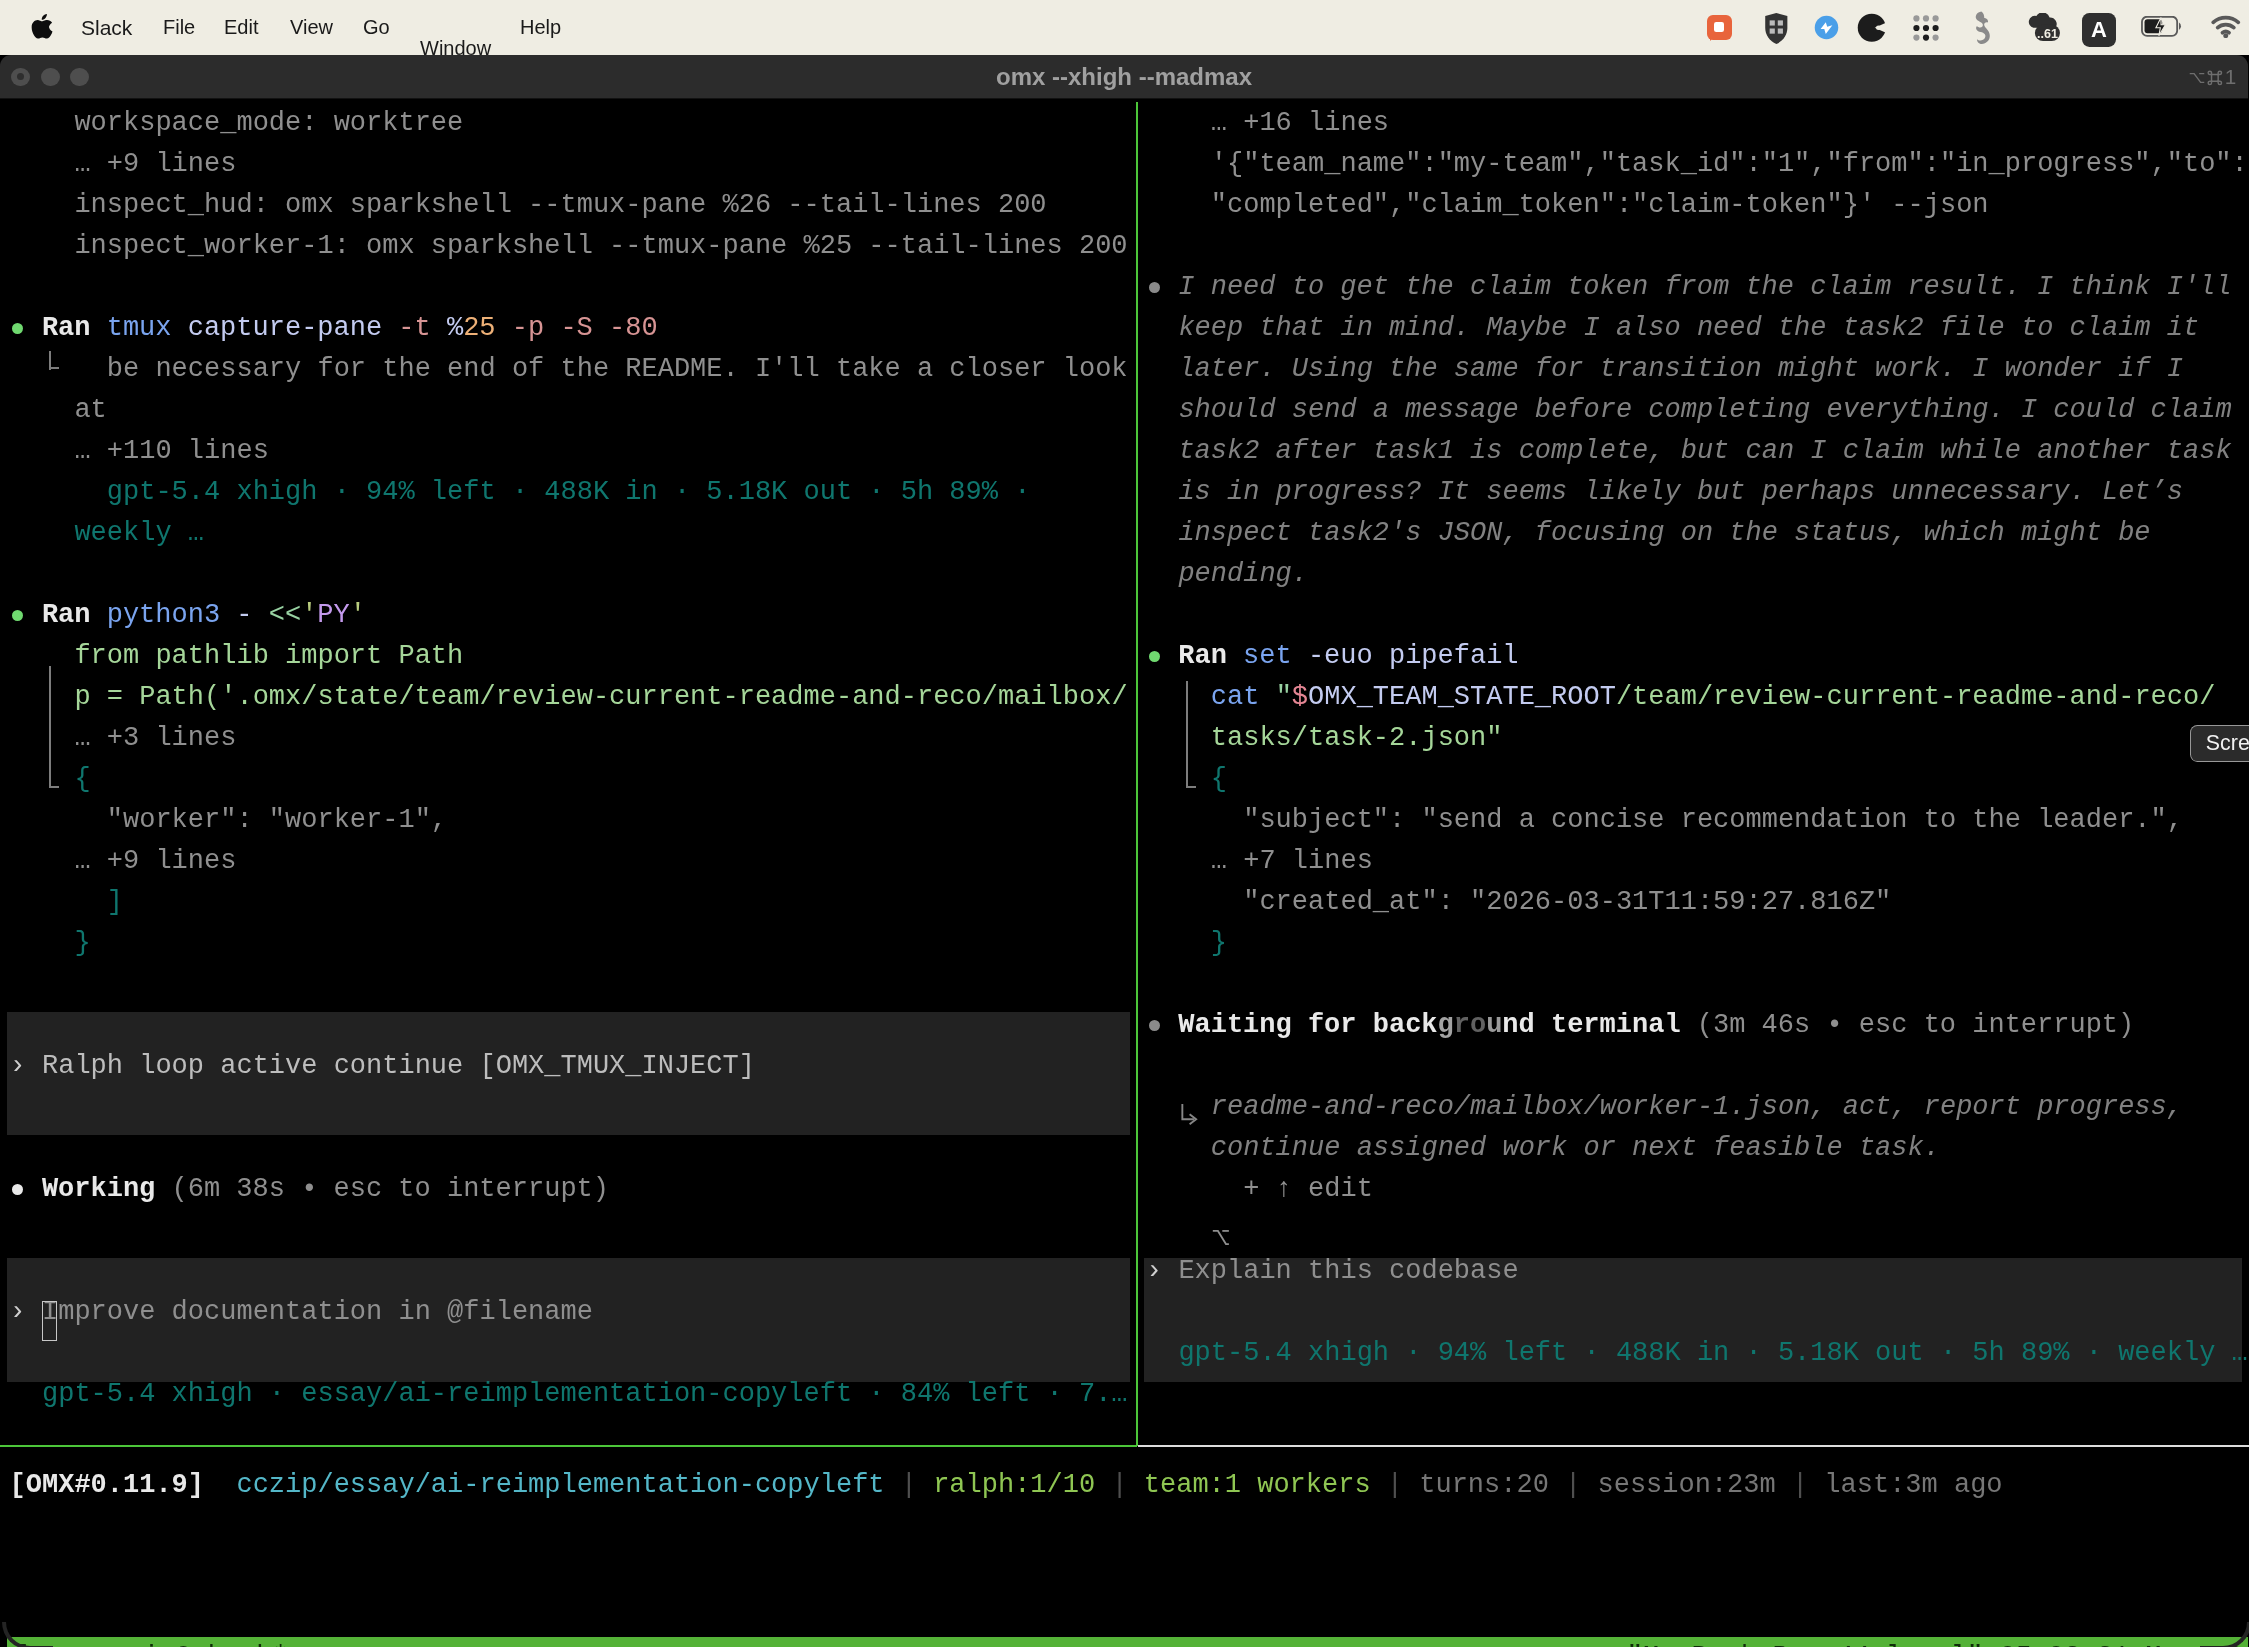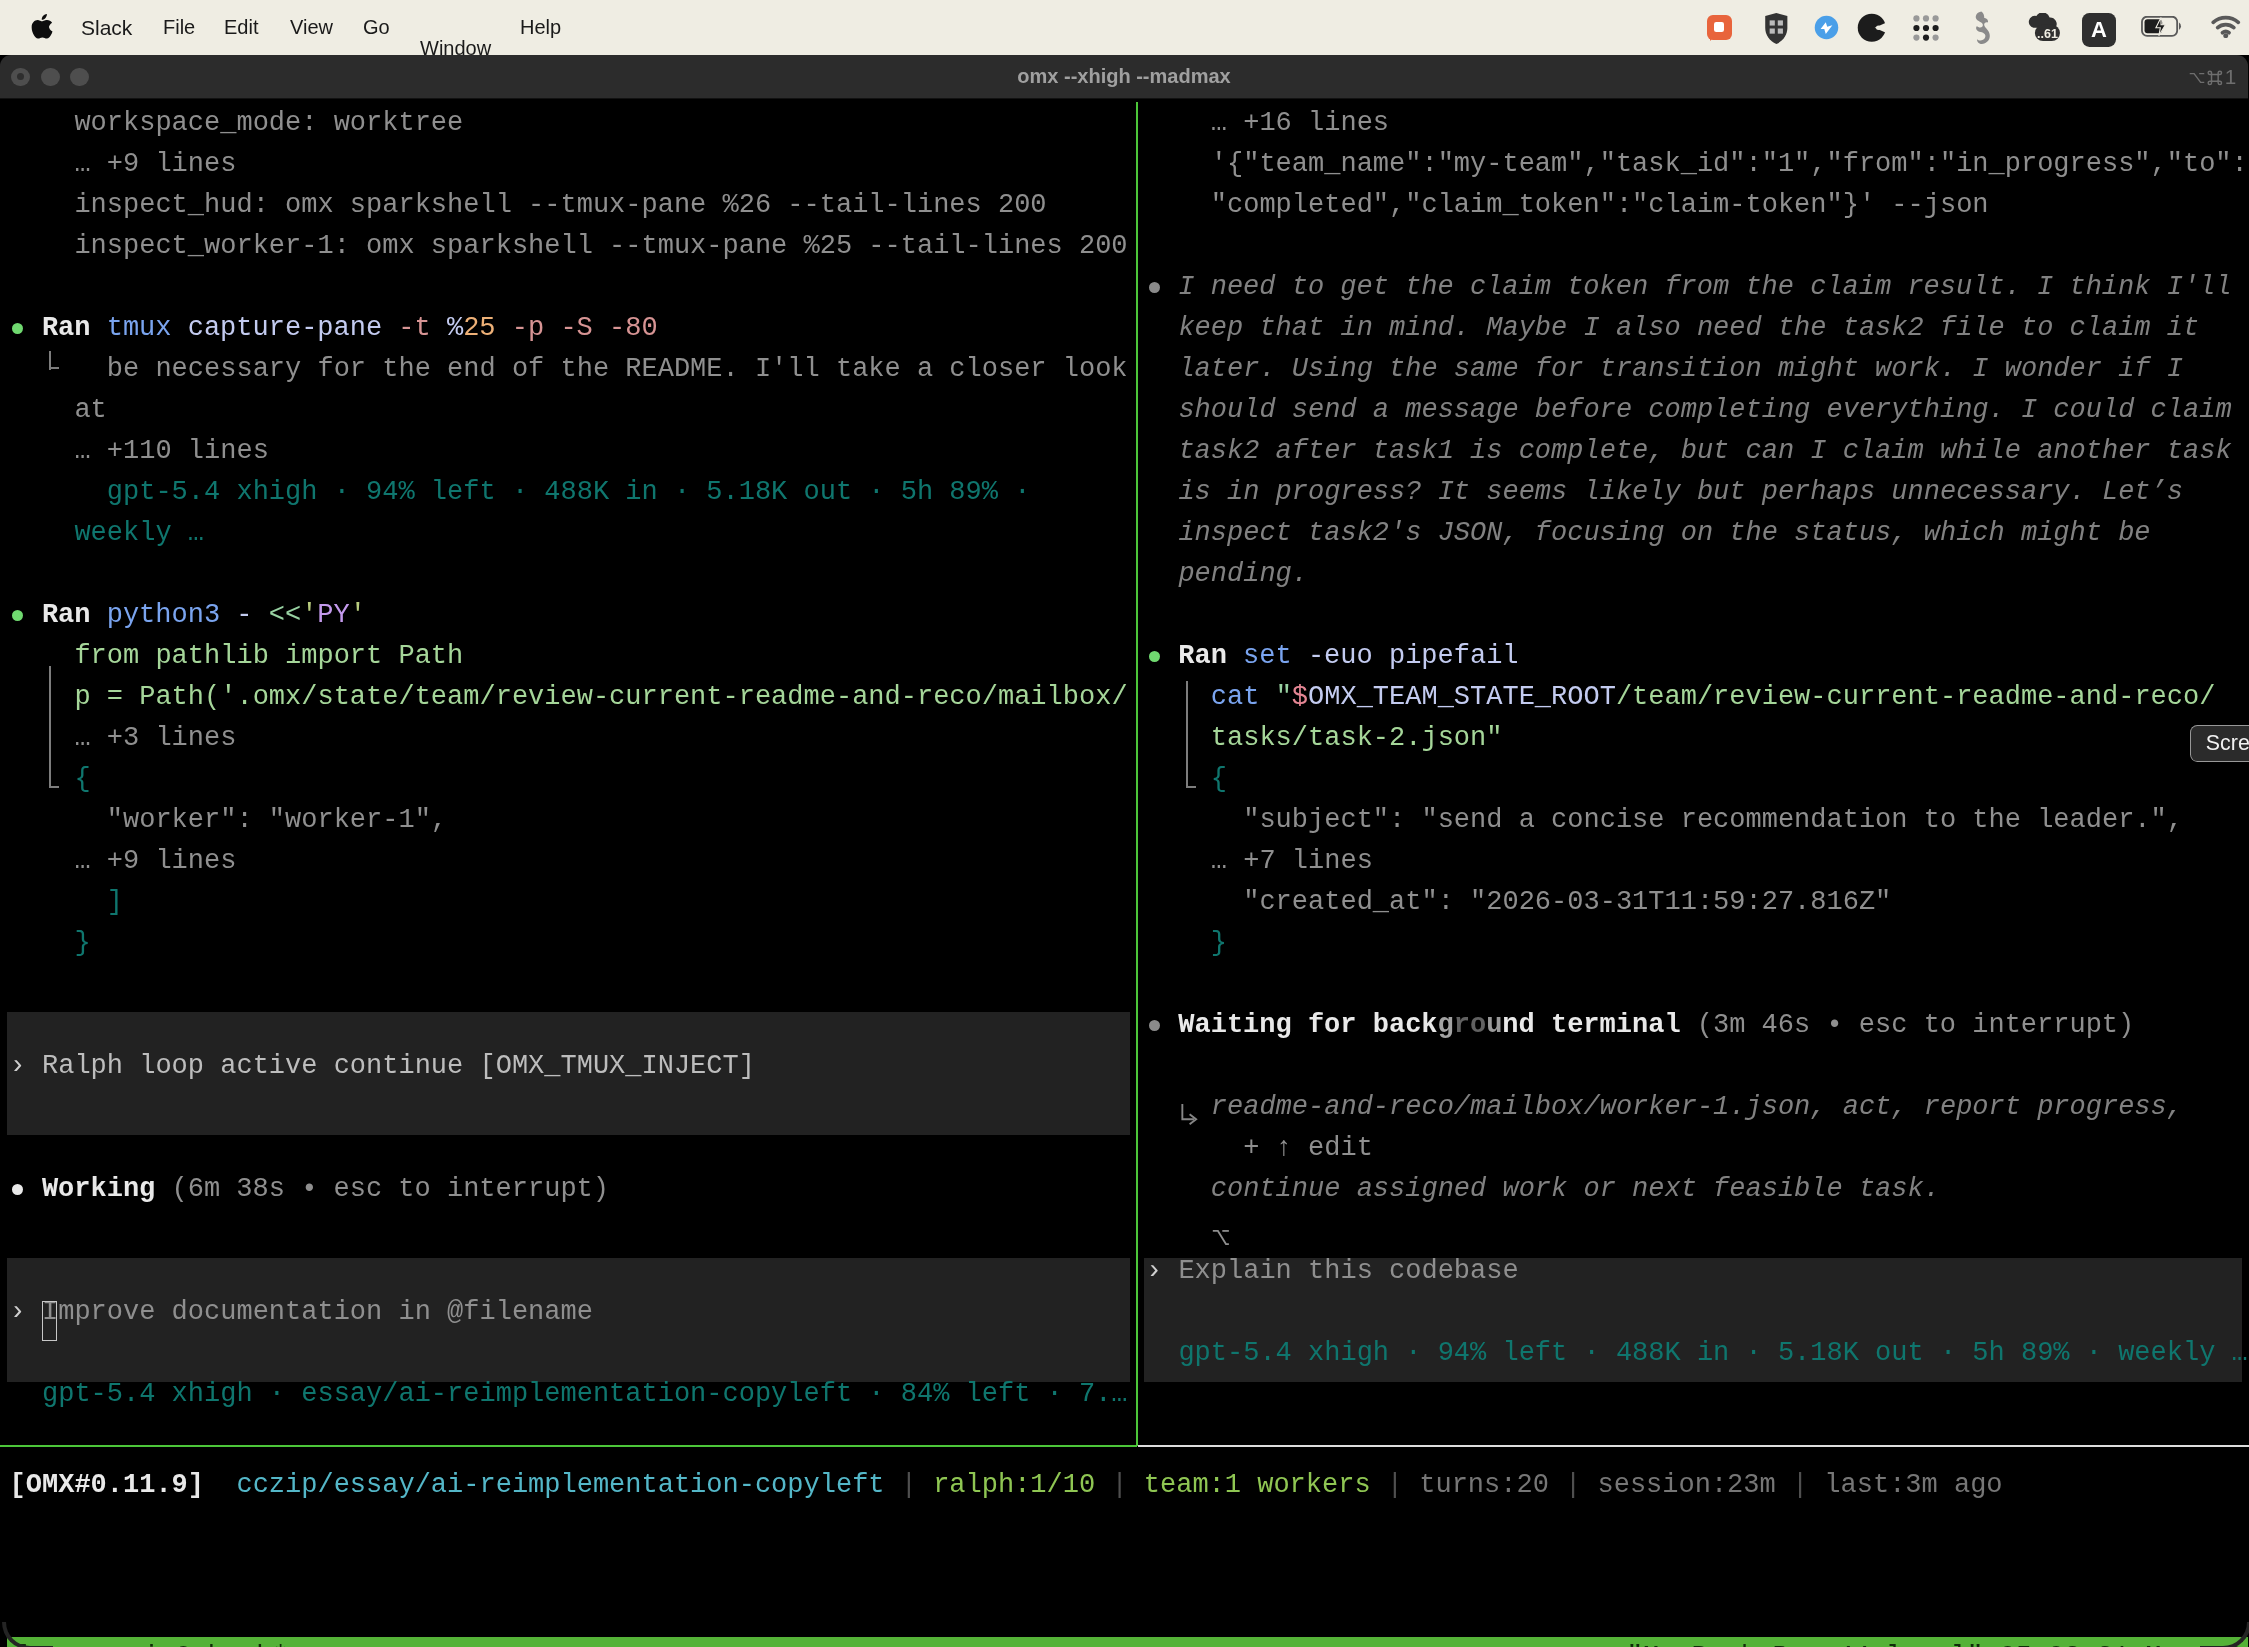--- a/index.html
+++ b/index.html
@@ -1,20 +1,20 @@
 <!DOCTYPE html>
 <html style="font-size:11.8px"><head><meta charset="utf-8"><style>
 html,body{margin:0;padding:0;background:#000;}
 body{width:2250px;height:1648px;position:relative;overflow:hidden;font-family:"Liberation Sans",sans-serif;}
 #menubar{position:absolute;left:0;top:0;width:2250px;height:55px;background:#efede3;}
 .mi{position:absolute;top:0;height:55px;line-height:55px;font-size:20px;color:#1a1a1a;}
 #window{position:absolute;left:0;top:55px;width:2248px;height:1593px;background:#000;border-radius:11px 11px 7.4px 7.4px;overflow:hidden;}
 #titlebar{position:absolute;left:0;top:0;width:2248px;height:43px;background:#2c2c2c;border-bottom:1.5px solid #121212;}
 .tl{position:absolute;top:12.5px;width:18.5px;height:18.5px;border-radius:50%;background:#4e4e4e;}
-#title{position:absolute;top:0;left:0;width:2248px;text-align:center;line-height:43px;font-size:20px;font-weight:700;color:#a0a0a0;}
+#title{position:absolute;top:0;left:0;width:2248px;text-align:center;line-height:43px;font-size:24px;font-weight:700;color:#a0a0a0;}
 #hotkey{position:absolute;top:0;right:11.8px;height:43px;line-height:43px;font-size:20.7px;color:#6e6e6e;}
 
 .pane{position:absolute;top:103px;font:27px/41px "Liberation Mono",monospace;color:#8f8f8f;z-index:3;}
 .ln{height:41px;white-space:pre;}
 .box{position:absolute;background:#222222;z-index:1;}
 .w{color:#e9e9e9;font-weight:bold;}
 .dg{color:#0f766e;}
 .lg{color:#bdbdbd;text-align:center;}
 .pr{color:#cfcfcf;}
 .bl{color:#7aa4ef;}
@@ -202,22 +202,22 @@
 <div class="ln">    <span class="gn">tasks/task-2.json"</span></div>
 <div class="ln">    <span class="dg">{</span></div>
 <div class="ln">      "subject": "send a concise recommendation to the leader.",</div>
 <div class="ln">    … +7 lines</div>
 <div class="ln">      "created_at": "2026-03-31T11:59:27.816Z"</div>
 <div class="ln">    <span class="dg">}</span></div>
 <div class="ln"> </div>
 <div class="ln"><span class="dot" style="background:#8a8a8a"></span> <span class="w">Waiting for back</span><span style="color:#a3a3a3;font-weight:bold">g</span><span style="color:#616161;font-weight:bold">ro</span><span style="color:#9a9a9a;font-weight:bold">u</span><span class="w">nd terminal</span> (3m 46s • esc to interrupt)</div>
 <div class="ln"> </div>
 <div class="ln">    <span class="it">readme-and-reco/mailbox/worker-1.json, act, report progress,</span></div>
+<div class="ln">    <span class="it">continue assigned work or next feasible task.</span></div>
 <div class="ln">      + ↑ edit</div>
-<div class="ln">    <span class="it">continue assigned work or next feasible task.</span></div>
 <div class="ln"> </div>
 <div class="ln"><span class="pr">›</span> Explain this codebase</div>
 <div class="ln"> </div>
 <div class="ln">  <span class="dg">gpt-5.4 xhigh · 94% left · 488K in · 5.18K out · 5h 89% · weekly …</span></div>
 </div>
 
 <svg class="abs" style="left:1180px;top:1104px;z-index:4;" width="18.5" height="24" viewBox="0 0 25 33">
     <g fill="none" stroke="#868686" stroke-width="2.6">
       <path d="M3 0v21h16"></path>
       <path d="M13 14l9 7-9 7"></path>

